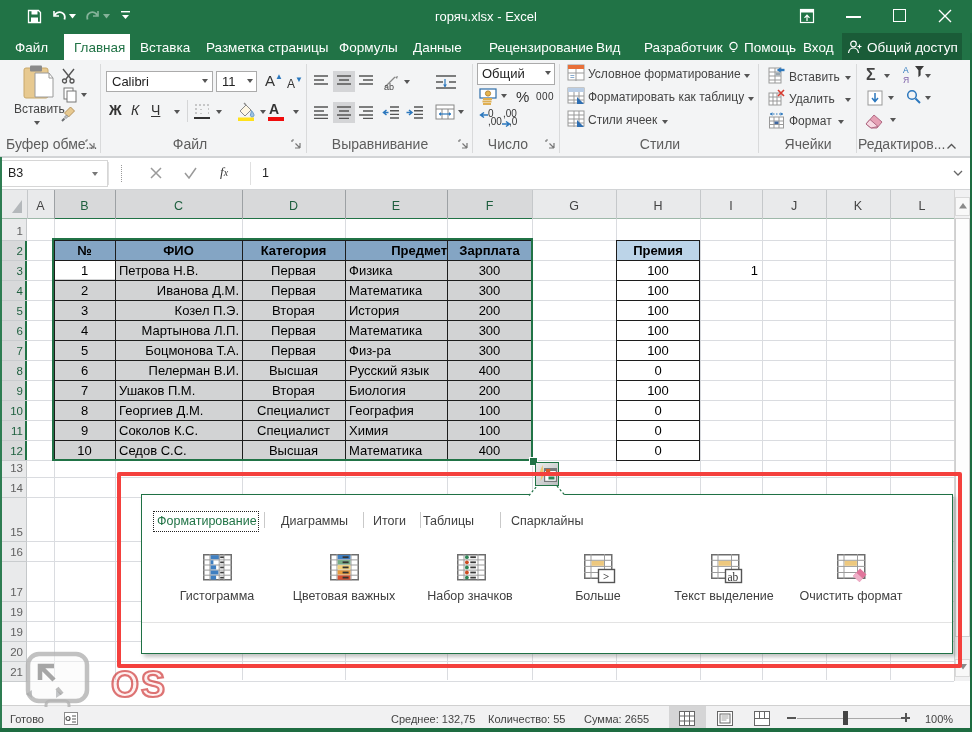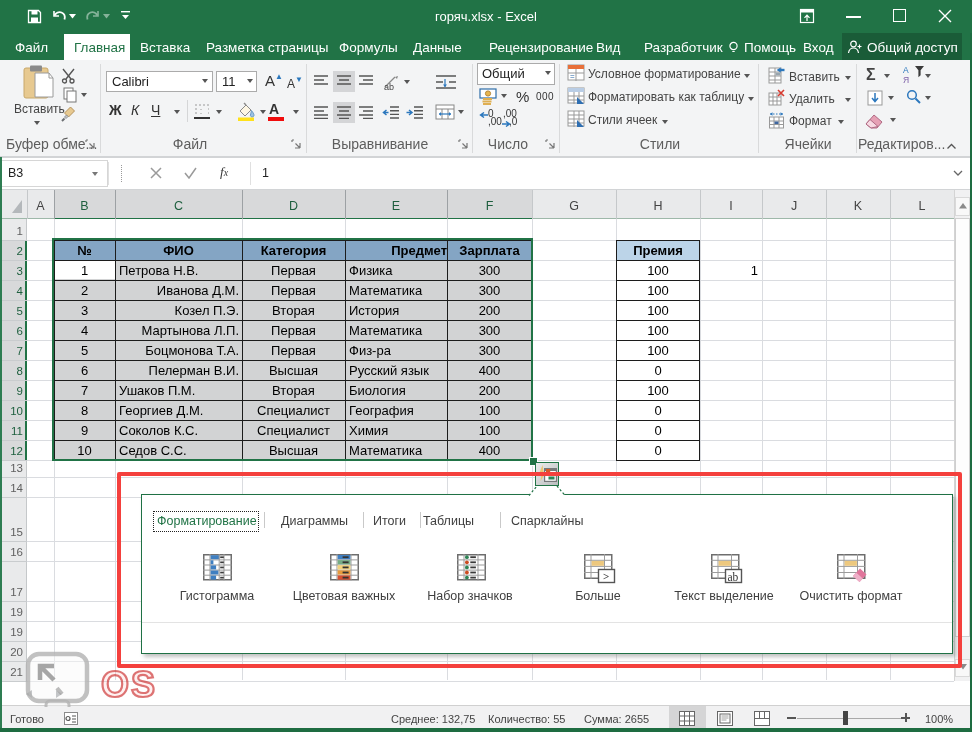--- a/index.html
+++ b/index.html
@@ -714,15 +714,15 @@
       <path d="M1 1l6 4-6 4z" fill="#9a9da0"></path>
     </svg>
 
   <div class="a" id="watermark" style="left:0;top:640px;width:400px;height:80px">
     <svg class="a" style="left:25px;top:11px" width="66" height="56" viewBox="0 0 66 56">
       <rect x="3" y="3" width="59" height="47" rx="11" fill="rgba(248,248,248,0.45)" stroke="rgba(178,178,178,0.8)" stroke-width="4.5"></rect>
       <path d="M15 29V15h14M15.5 15.5L29 29" fill="none" stroke="rgba(150,150,150,0.85)" stroke-width="4.5"></path>
       <path d="M32 37l5 6" stroke="rgba(160,160,160,0.7)" stroke-width="4"></path>
       <rect x="21" y="50" width="23" height="14" rx="4" fill="rgba(240,240,240,0.5)" stroke="rgba(178,178,178,0.8)" stroke-width="3"></rect>
     </svg>
-    <div class="tx" style="left:101px;top:24px;font-size:36px;font-weight:bold;letter-spacing:2px;color:rgba(255,160,160,0.15);-webkit-text-stroke:2.2px rgba(205,52,52,0.68)">OS</div>
+    <div class="tx" style="left:111px;top:24px;font-size:36px;font-weight:bold;letter-spacing:2px;color:rgba(255,160,160,0.15);-webkit-text-stroke:2.2px rgba(205,52,52,0.68)">OS</div>
   </div>
 </div>
 
 </body></html>

